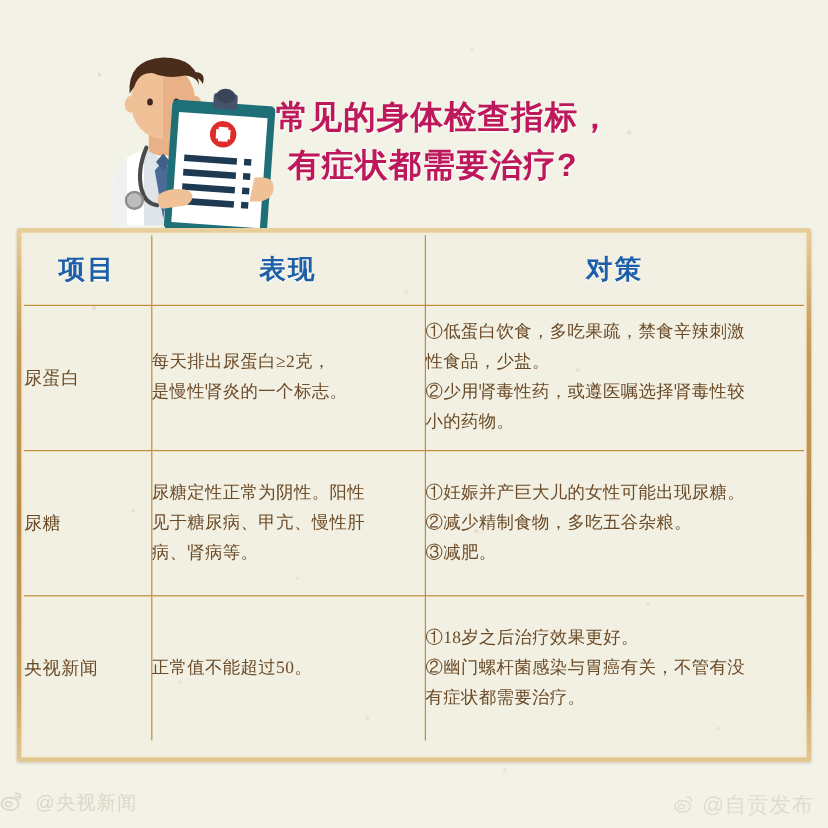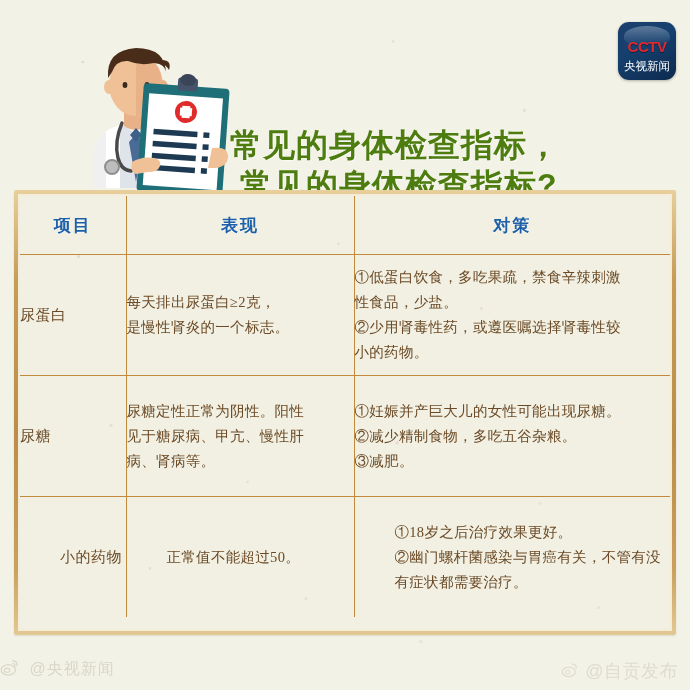--- a/index.html
+++ b/index.html
@@ -84,28 +84,27 @@
     font-size: 11.5px;
     line-height: 13px;
     letter-spacing: 0px;
   }
 
   
   #title {
     position: absolute;
     left: 230px; top: 78px;
     width: 360px;
-    color: #4d7c0f;
+    color: #be185d;
     font-family: "Liberation Sans", sans-serif;
     font-weight: bold;
-    font-size: 32px;
+    font-size: 27px;
     line-height: 40px;
     letter-spacing: 1px;
     text-shadow: 1px 1px 0 rgba(255,255,255,.6);
-    margin-top: 47px;
   }
   #title .line2 { padding-left: 10px; }
 
   
   #doctor {
     position: absolute;
     left: 36px; top: 30px;
     width: 200px; height: 160px;
   }
 
@@ -165,29 +164,29 @@
     border-bottom: 1px solid #c08a3a;
     padding: 0;
     vertical-align: middle;
   }
   table#data-table td.col-b,
   table#data-table th.col-b,
   table#data-table td.col-a,
   table#data-table th.col-a {
     border-right: 1px solid #c08a3a;
   }
-  table#data-table tr.last-row td { border-bottom: 0; padding-left: 40px; }
+  table#data-table tr.last-row td { border-bottom: 0; }
 
   th.hdr {
     height: 58px;
     text-align: center;
     color: #1d5fa8;
     font-family: "Liberation Sans", sans-serif;
     font-weight: bold;
-    font-size: 17px;
+    font-size: 22px;
     letter-spacing: 2px;
     text-shadow: 0 1px 0 rgba(255,255,255,.55);
   }
 
   td.item {
     text-align: left;
     color: #6b4a27;
     font-size: 15px;
     letter-spacing: .5px;
     padding: 0 4px;
@@ -293,29 +292,24 @@
         <rect x="167" y="125" width="6" height="5.5" fill="#1d3a52"></rect>
         <rect x="167" y="137" width="6" height="5.5" fill="#1d3a52"></rect>
       </g>
 
       <path d="M176 118 Q192 116 192 126 Q192 136 180 138 L172 138 Z" fill="#f0c096"></path>
 
       <path d="M96 132 Q106 126 118 128 Q126 130 124 136 Q122 142 112 142 L100 144 Q94 142 96 132 Z" fill="#f0c096"></path>
     </svg>
   </div>
 
-  <div class="cctv-logo">
-    <div class="glow"></div>
-    <div class="cctv-text">CCTV</div>
-    <div class="cctv-sub">央视新闻</div>
-  </div>
 
   <div id="title">
     <div>常见的身体检查指标，</div>
-    <div class="line2">常见的身体检查指标?</div>
+    <div class="line2">有症状都需要治疗?</div>
   </div>
 </div>
 
 <div id="table-frame">
   <div id="table-inner">
     <table id="data-table">
       <colgroup>
           <col class="c1">
           <col class="c2">
           <col class="c3">
@@ -332,21 +326,21 @@
           <td class="item col-a">尿蛋白</td>
           <td class="cell-text col-b">每天排出尿蛋白≥2克，<br>是慢性肾炎的一个标志。</td>
           <td class="cell-text wide">①低蛋白饮食，多吃果疏，禁食辛辣刺激<br>性食品，少盐。<br>②少用肾毒性药，或遵医嘱选择肾毒性较<br>小的药物。</td>
         </tr>
         <tr class="r2">
           <td class="item col-a">尿糖</td>
           <td class="cell-text col-b">尿糖定性正常为阴性。阳性<br>见于糖尿病、甲亢、慢性肝<br>病、肾病等。</td>
           <td class="cell-text wide">①妊娠并产巨大儿的女性可能出现尿糖。<br>②减少精制食物，多吃五谷杂粮。<br>③减肥。</td>
         </tr>
         <tr class="r3 last-row">
-          <td class="item col-a">小的药物</td>
+          <td class="item col-a">央视新闻</td>
           <td class="cell-text col-b">正常值不能超过50。</td>
           <td class="cell-text wide">①18岁之后治疗效果更好。<br>②幽门螺杆菌感染与胃癌有关，不管有没<br>有症状都需要治疗。</td>
         </tr>
       </tbody>
     </table>
   </div>
 </div>
 
 <div id="wm-center">
   <span class="wb-icon">

